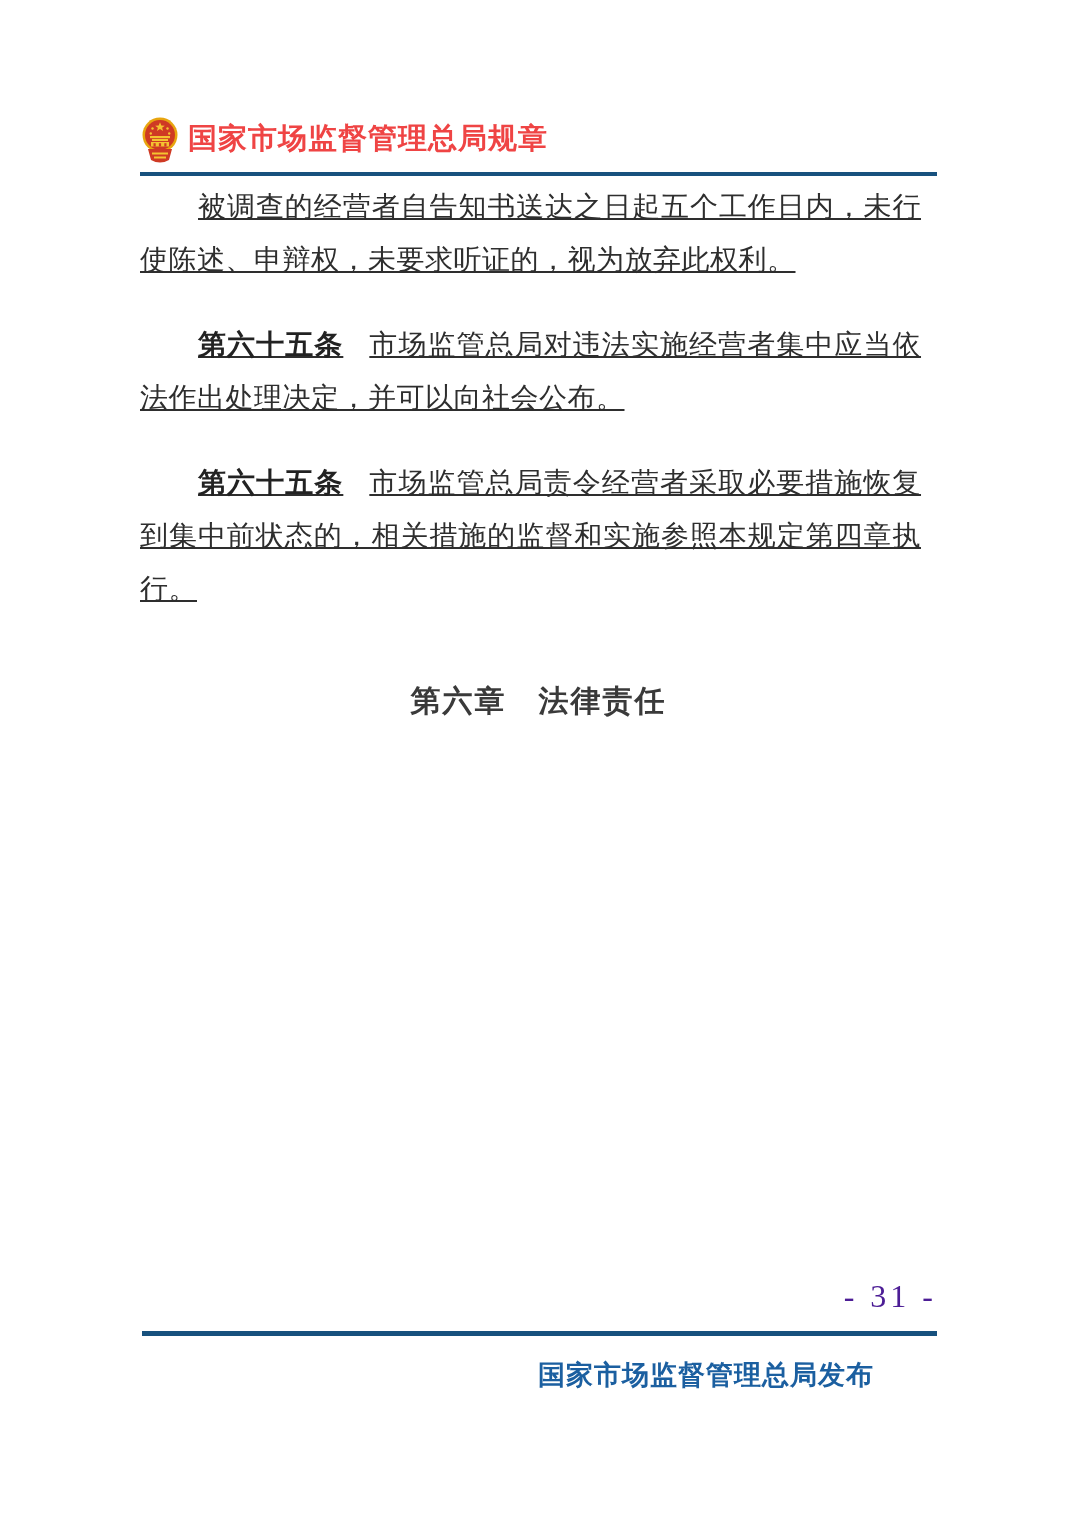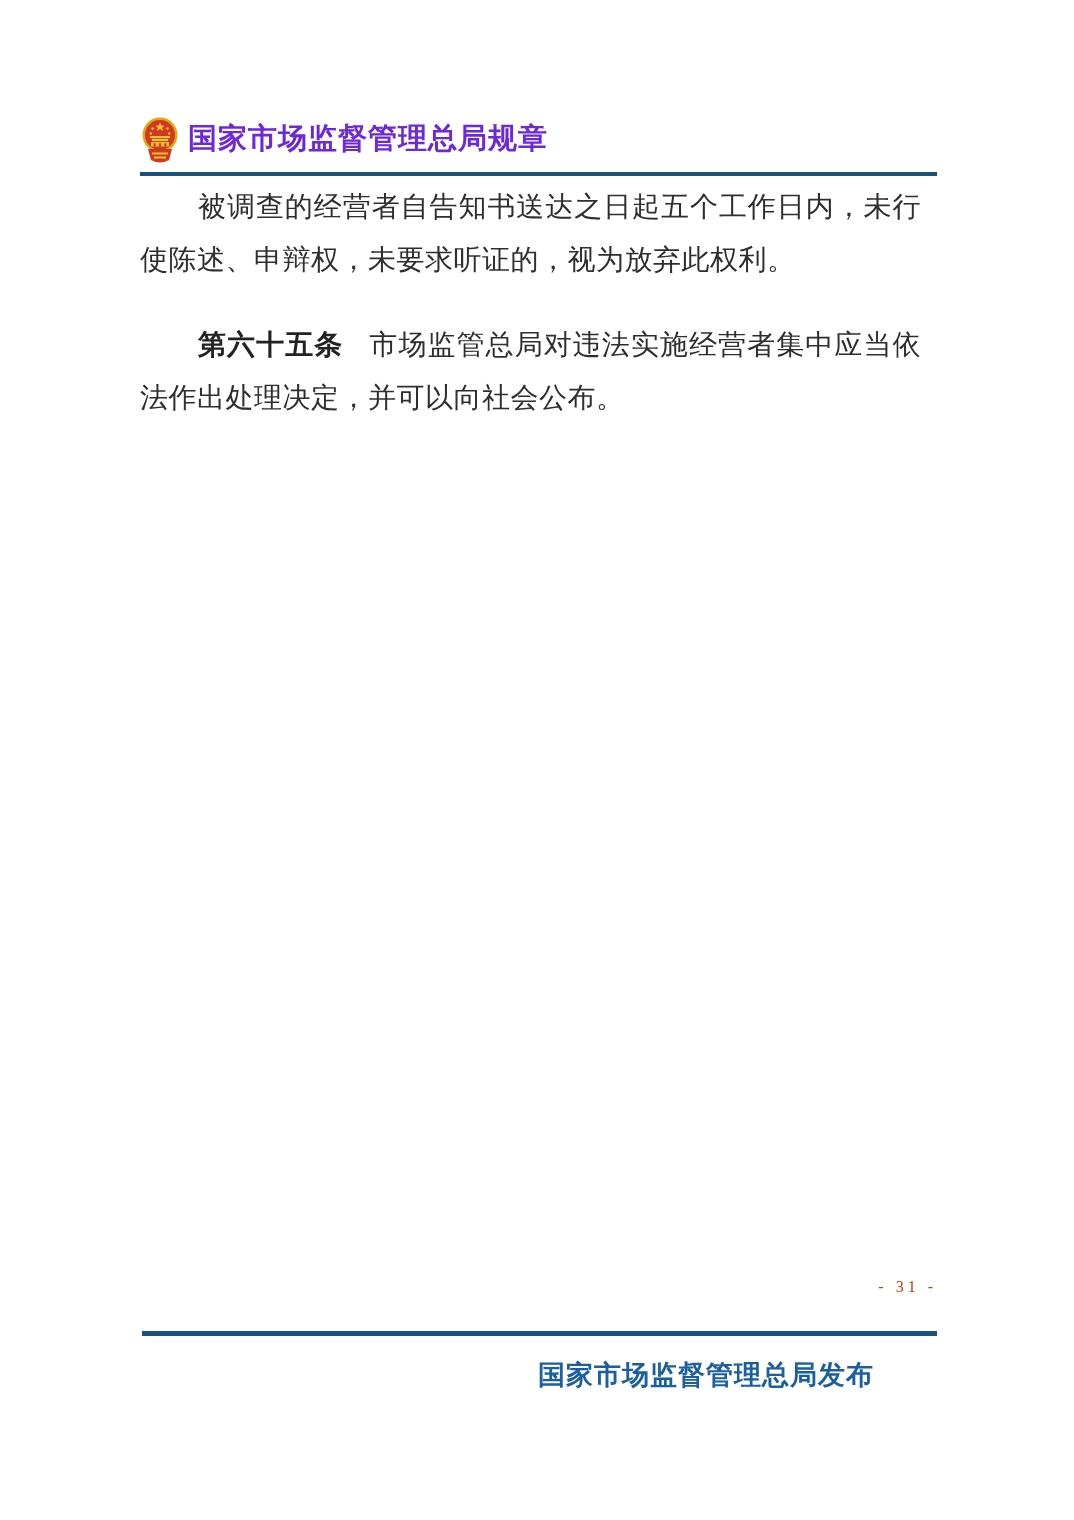--- a/index.html
+++ b/index.html
@@ -28,21 +28,21 @@
     height: 48px;
   }
   .header-title {
     position: absolute;
     left: 48px;
     top: 7px;
     font-family: "Liberation Sans", sans-serif;
     font-weight: 700;
     font-size: 29px;
     letter-spacing: 1px;
-    color: #6d28d9;
+    color: #ef4444;
     white-space: nowrap;
   }
   .header-rule {
     position: absolute;
     top: 172px;
     left: 140px;
     width: 797px;
     height: 4px;
     background: #17517e;
   }
@@ -56,20 +56,21 @@
     color: #2e2e2e;
   }
   .content p {
     margin: 0 16px 32px 0;
     font-size: 28px;
     line-height: 53px;
     text-align: justify;
     text-justify: inter-ideograph;
     text-indent: 58px;
     letter-spacing: 0.5px;
+    text-decoration: underline;
   }
   .art-num {
     font-family: "Liberation Sans", sans-serif;
     font-weight: 700;
     color: #222222;
     margin-right: 26px;
   }
   .chapter-heading {
     margin: 59px 0 94px 0;
     font-family: "Liberation Sans", sans-serif;
@@ -79,23 +80,23 @@
     letter-spacing: 2px;
     color: #3a3a3a;
     text-align: center;
   }
 
   
   .page-number {
     position: absolute;
     top: 1278px;
     right: 137px;
-    font-size: 16px;
+    font-size: 32px;
     letter-spacing: 4px;
-    color: #c2410c;
+    color: #4c1d95;
   }
   .footer-rule {
     position: absolute;
     top: 1331px;
     left: 142px;
     width: 795px;
     height: 5px;
     background: #17517e;
   }
   .footer-publisher {
@@ -140,21 +141,23 @@
     <div class="header-title">国家市场监督管理总局规章</div>
   </div>
   <div class="header-rule"></div>
 
   <div class="content">
 
     <p><span>被调查的经营者自告知书送达之日起五个工作日内，未行使陈述、申辩权，未要求听证的，视为放弃此权利。</span></p>
 
     <p><span class="art-num">第六十五条</span><span>市场监管总局对违法实施经营者集中应当依法作出处理决定，并可以向社会公布。</span></p>
 
+    <p><span class="art-num">第六十五条</span><span>市场监管总局责令经营者采取必要措施恢复到集中前状态的，相关措施的监督和实施参照本规定第四章执行。</span></p>
 
+    <h2 class="chapter-heading">第六章　法律责任</h2>
 
 
 
   </div>
 
   <div class="page-number">- 31 -</div>
   <div class="footer-rule"></div>
   <div class="footer-publisher">国家市场监督管理总局发布</div>
 
 </div>

